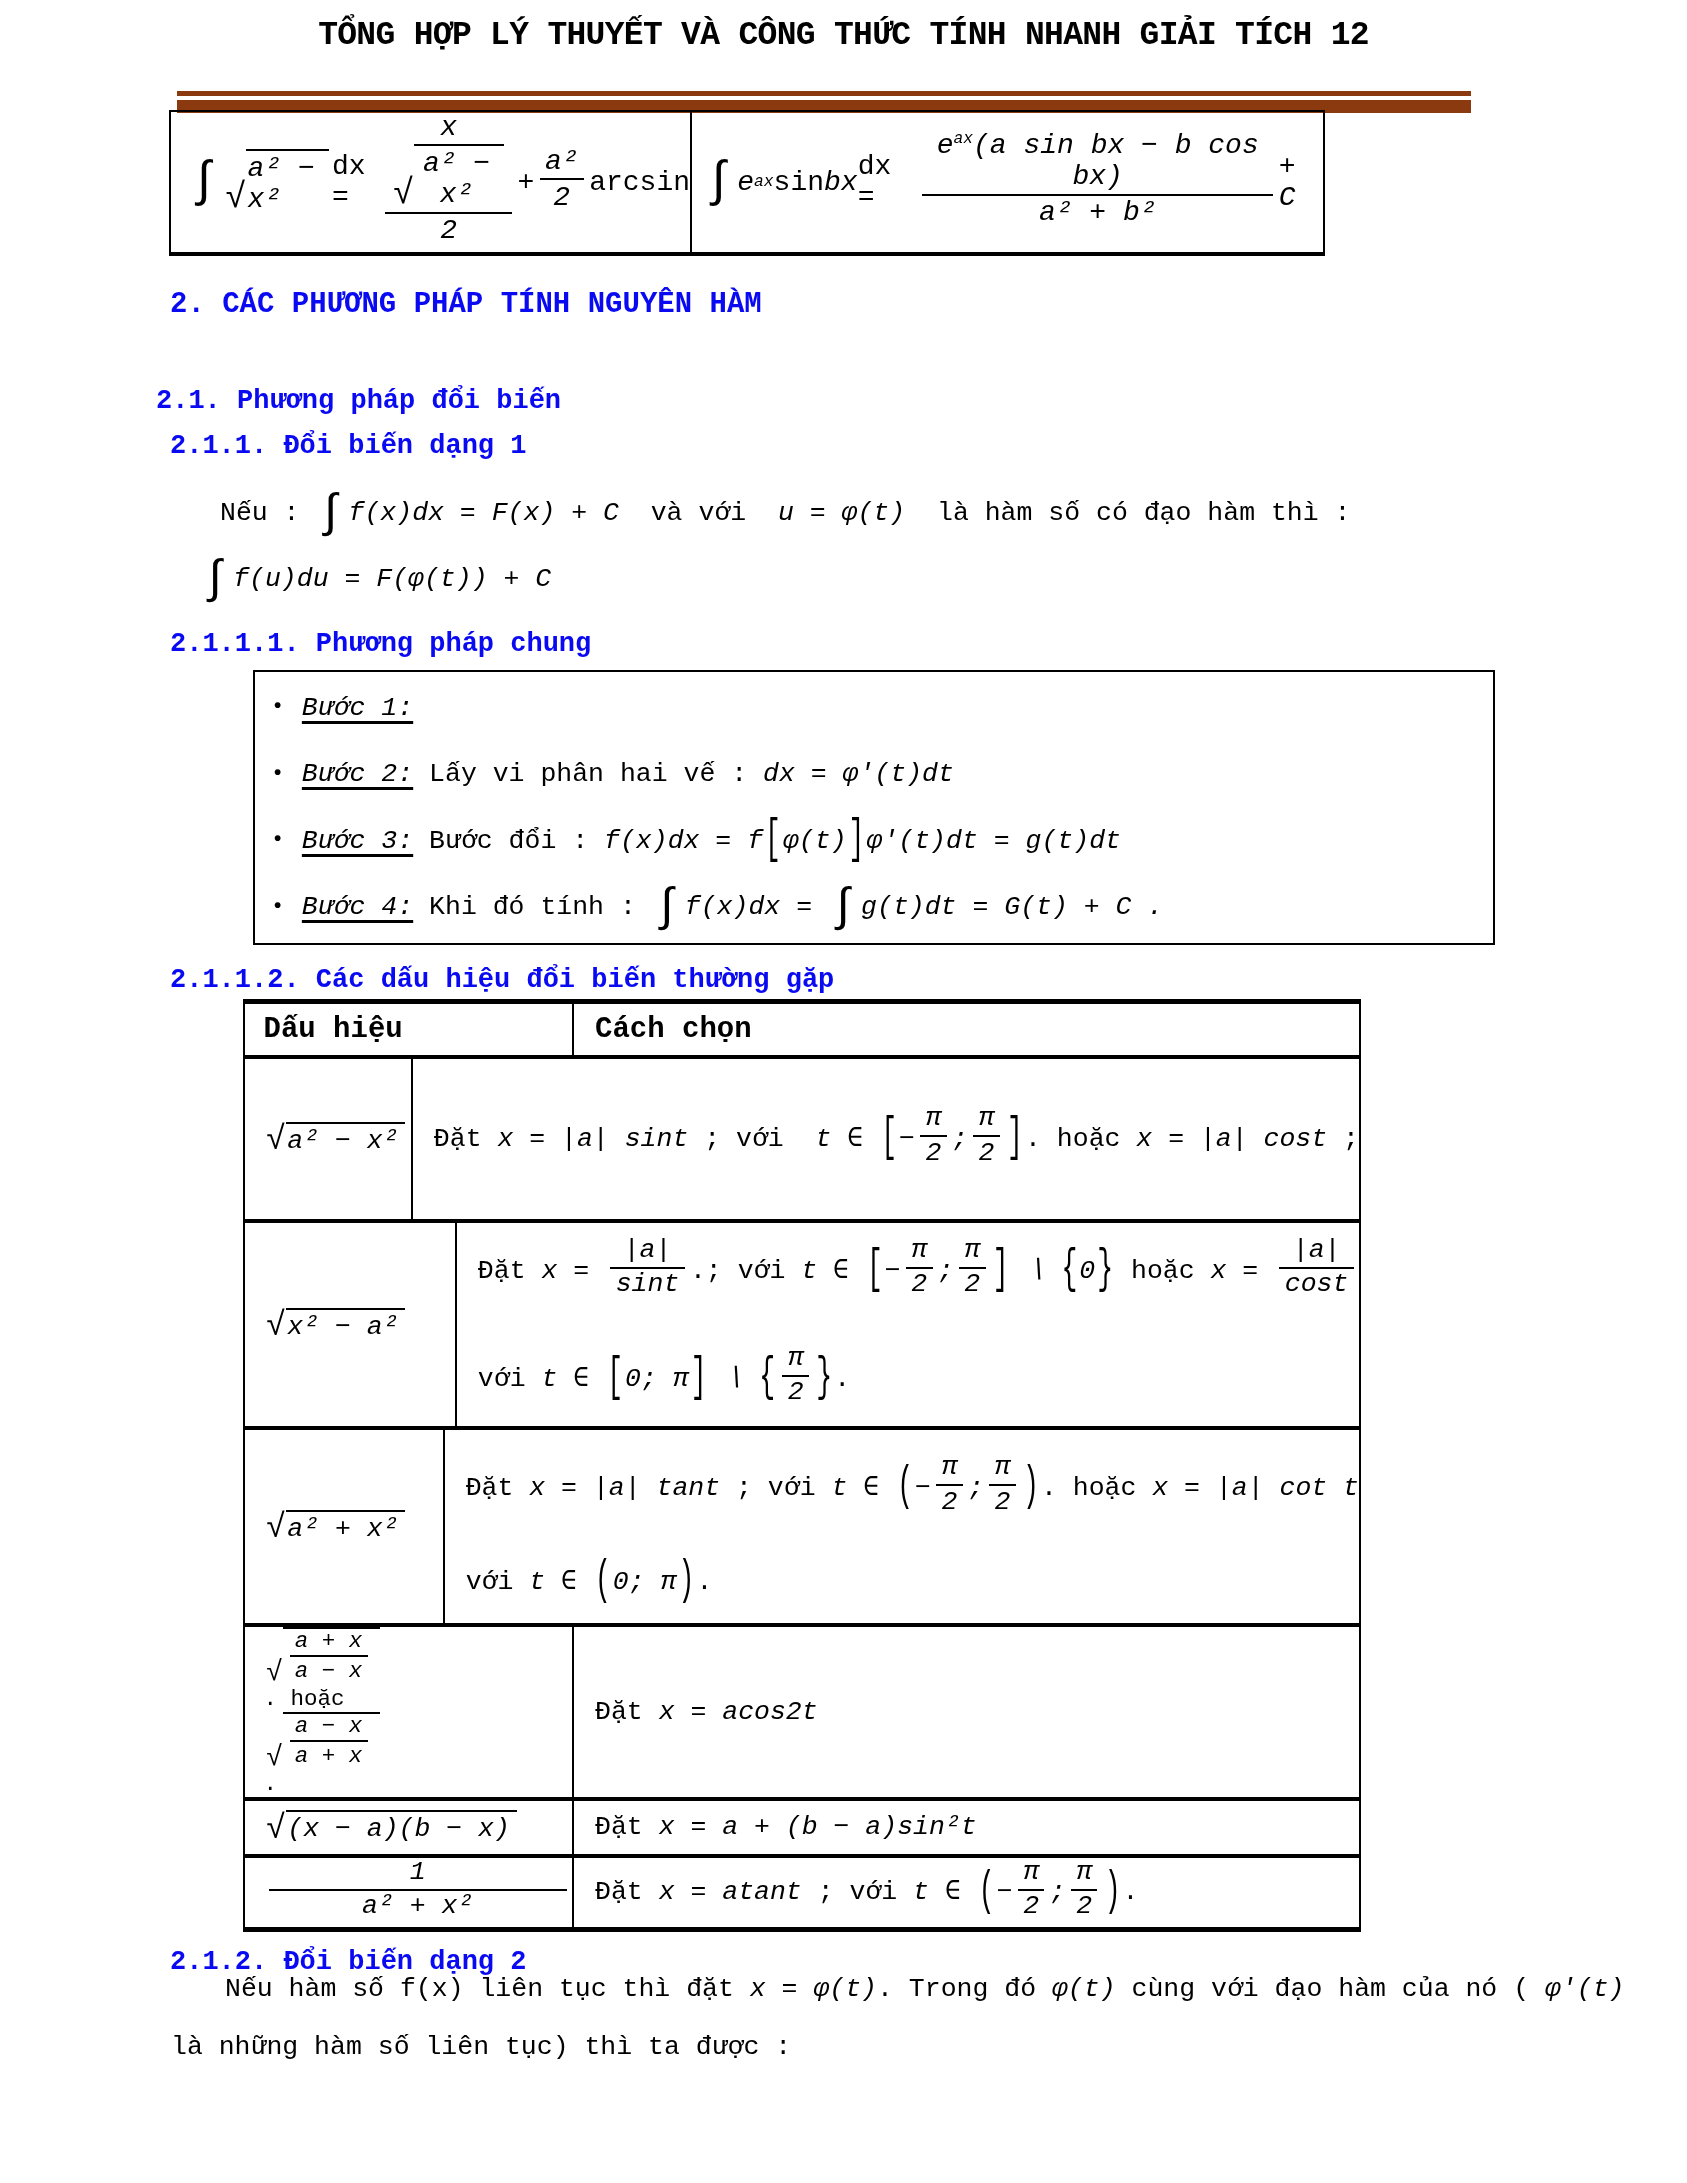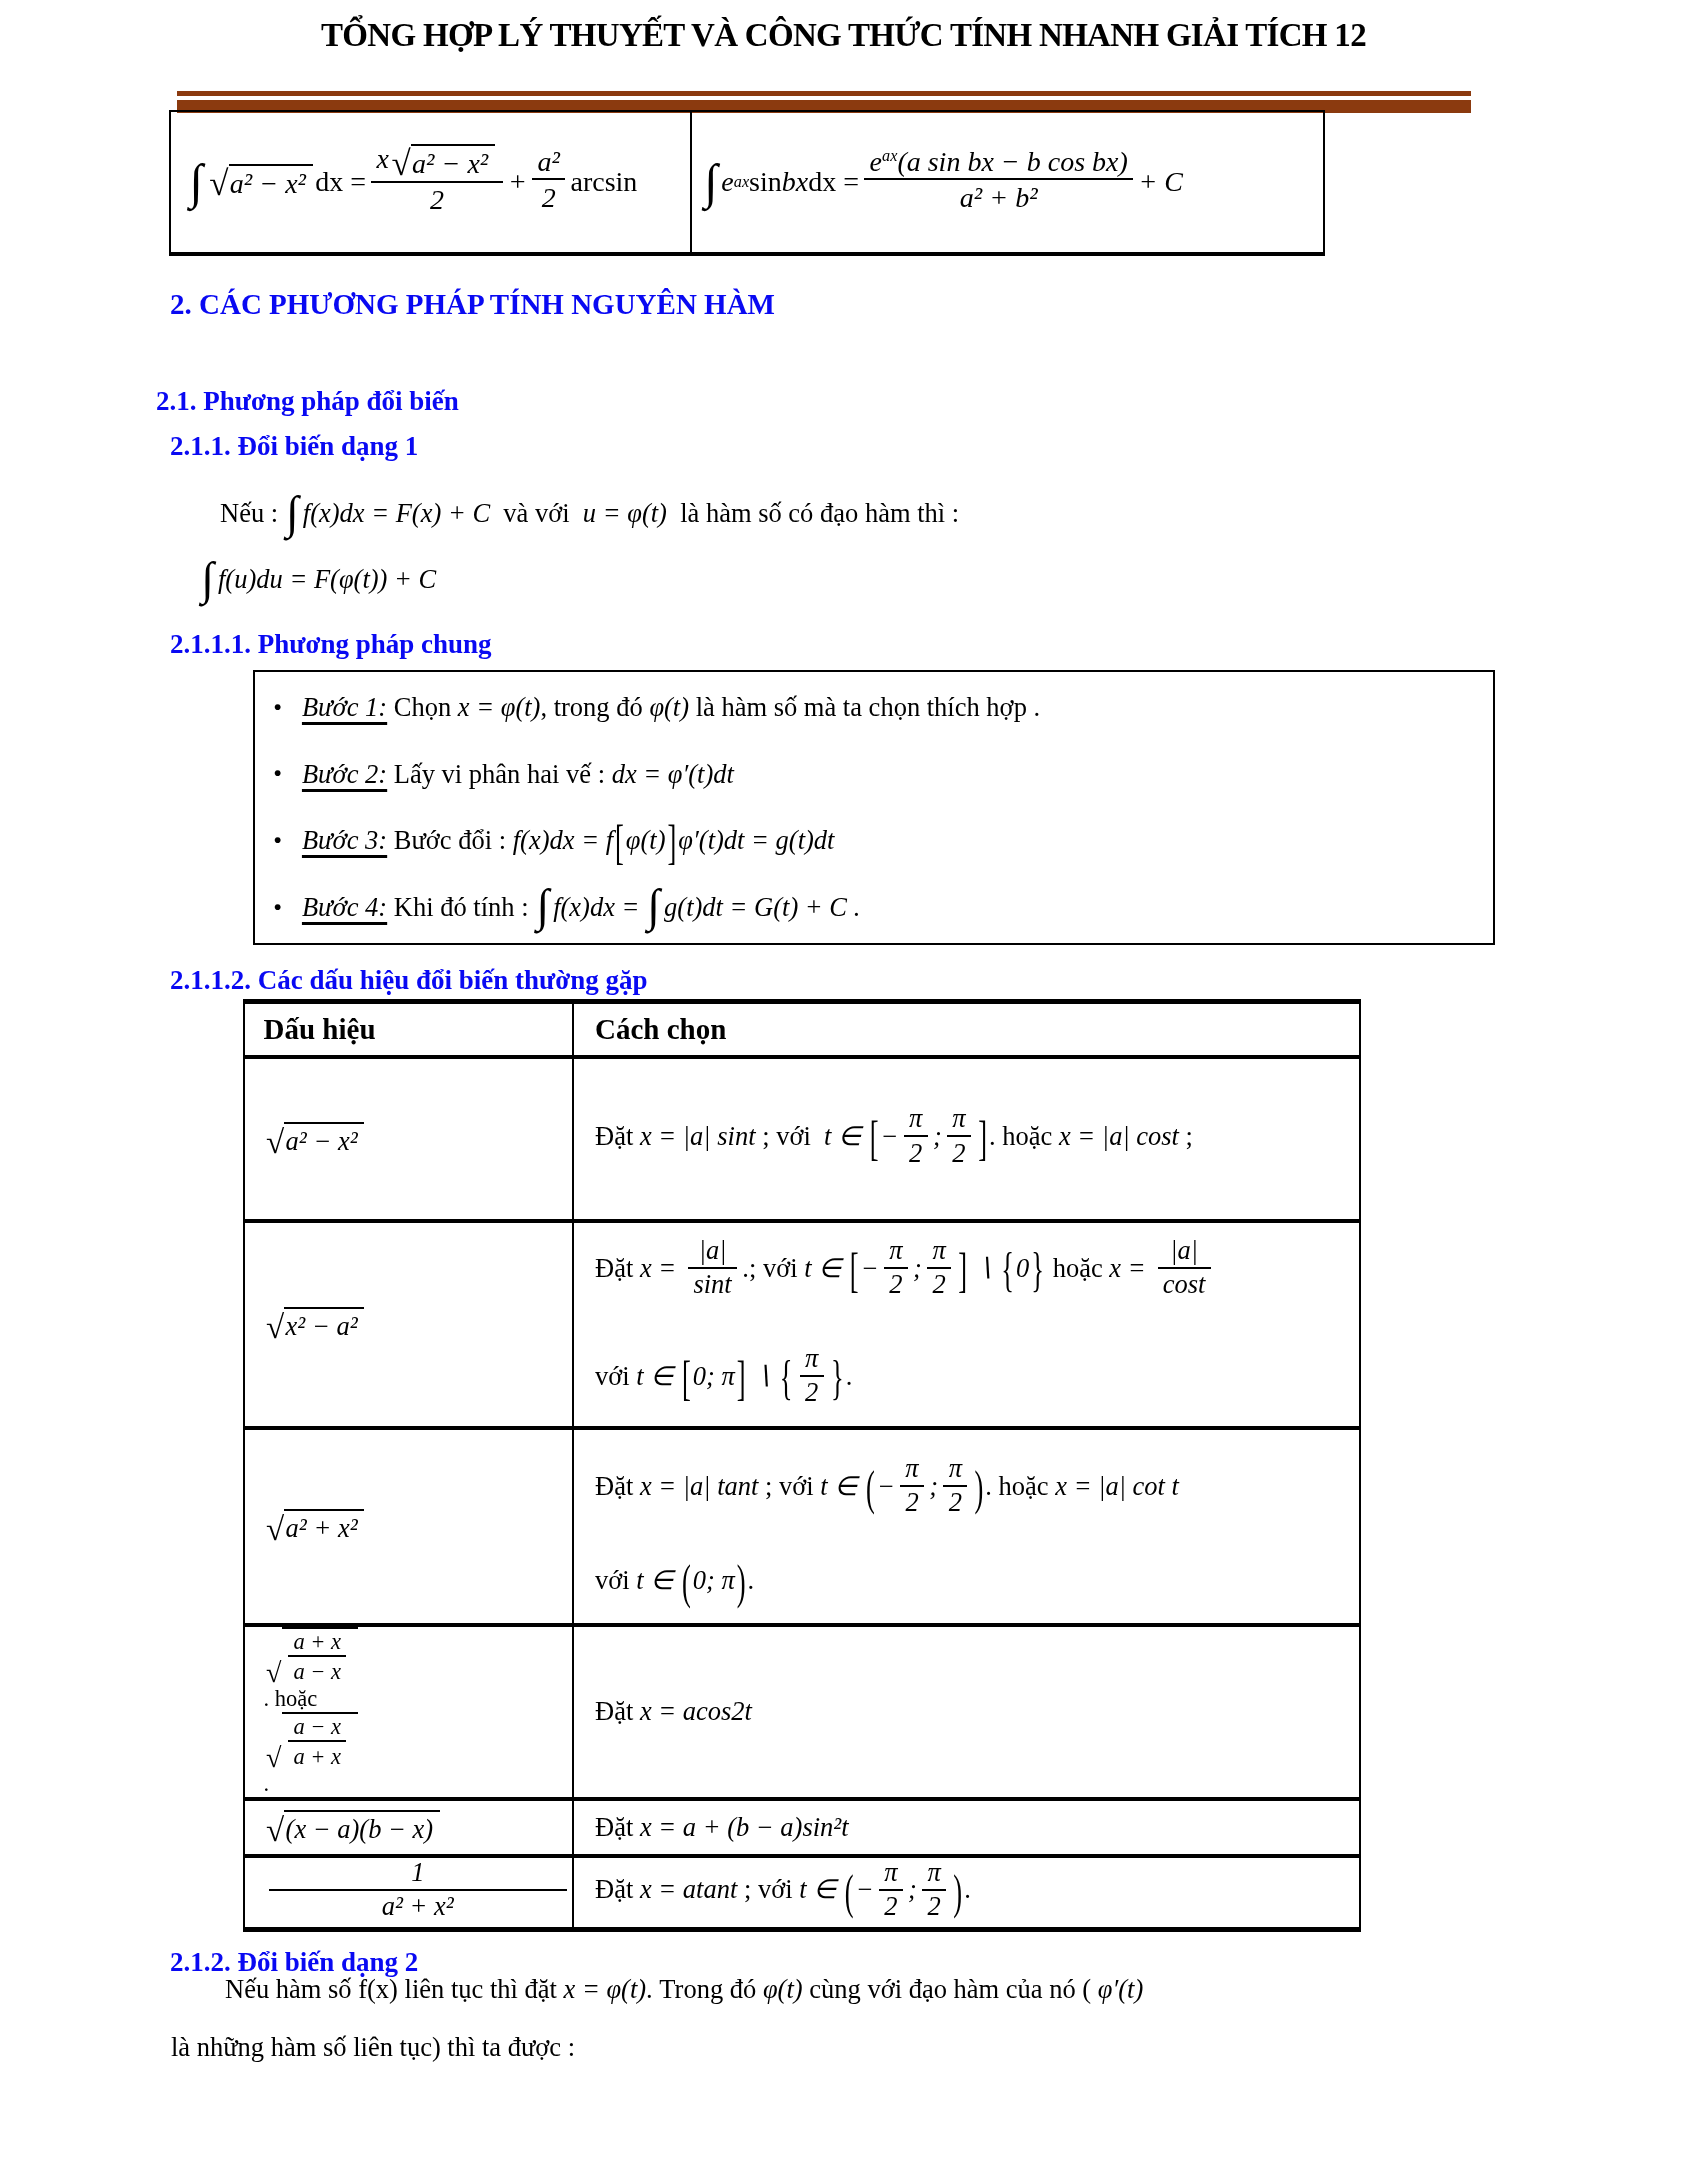--- a/index.html
+++ b/index.html
@@ -2,21 +2,21 @@
 <html style="--heading-blue: #0909f2; --rule-brown: #8B3A0F;font-size:10.6px"><head>
 <meta charset="utf-8">
 <style>
   :root{
     --heading-blue:#0909f2;
     --rule-brown:#8B3A0F;
   }
   html,body{margin:0;padding:0;background:#fff;}
   .page{
     position:relative;width:1687px;height:2183px;background:#fff;
-    font-family:Liberation Serif, serif;color:#000;
+    font-family:Liberation Mono, monospace;color:#000;
     font-size:26.5px;overflow:hidden;
   }
   .doc-title{
     position:absolute;top:17px;left:0;width:100%;text-align:center;
     font-weight:bold;font-size:33px;white-space:nowrap;letter-spacing:-0.7px;
   }
   .rule-thin{position:absolute;left:177px;right:216px;top:91px;height:4.6px;background:var(--rule-brown);}
   .rule-thick{position:absolute;left:177px;right:216px;top:100px;height:12.6px;background:var(--rule-brown);}
 
   
@@ -158,21 +158,21 @@
   <div class="bhead" id="h-s21">2.1. Phương pháp đổi biến</div>
   <div class="bhead" id="h-s211">2.1.1. Đổi biến dạng 1</div>
 
   <div class="mline" id="intro1"><span class="m-u">Nếu : </span><span class="m-int">∫</span><span class="m-x">f(x)dx = F(x) + C</span><span class="m-u">  và với  </span><span class="m-x">u = φ(t)</span><span class="m-u">  là hàm số có đạo hàm thì :</span></div>
   <div class="mline" id="intro2"><span class="m-int">∫</span><span class="m-x">f(u)du = F(φ(t)) + C</span></div>
 
   <div class="bhead" id="h-s2111">2.1.1.1. Phương pháp chung</div>
 
   <div class="steps-box">
     <div class="step">
-      <span class="step-label">Bước 1:</span><span class="step-body"><span class="m-u"> Chọn </span><span class="m-x">x = φ(t)</span><span class="m-u">, trong đó </span><span class="m-x">φ(t)</span><span class="m-u"> là hàm số mà ta chọn thích hợp .</span></span>
+      <span class="step-label">Bước 1:</span>
     </div>
     <div class="step">
       <span class="step-label">Bước 2:</span><span class="step-body"><span class="m-u"> Lấy vi phân hai vế : </span><span class="m-x">dx = φ′(t)dt</span></span>
     </div>
     <div class="step">
       <span class="step-label">Bước 3:</span><span class="step-body"><span class="m-u"> Bước đổi : </span><span class="m-x">f(x)dx = f</span><span class="m-br">[</span><span class="m-x">φ(t)</span><span class="m-br">]</span><span class="m-x">φ′(t)dt = g(t)dt</span></span>
     </div>
     <div class="step">
       <span class="step-label">Bước 4:</span><span class="step-body"><span class="m-u"> Khi đó tính : </span><span class="m-int">∫</span><span class="m-x">f(x)dx = </span><span class="m-int">∫</span><span class="m-x">g(t)dt = G(t) + C .</span></span>
     </div>

